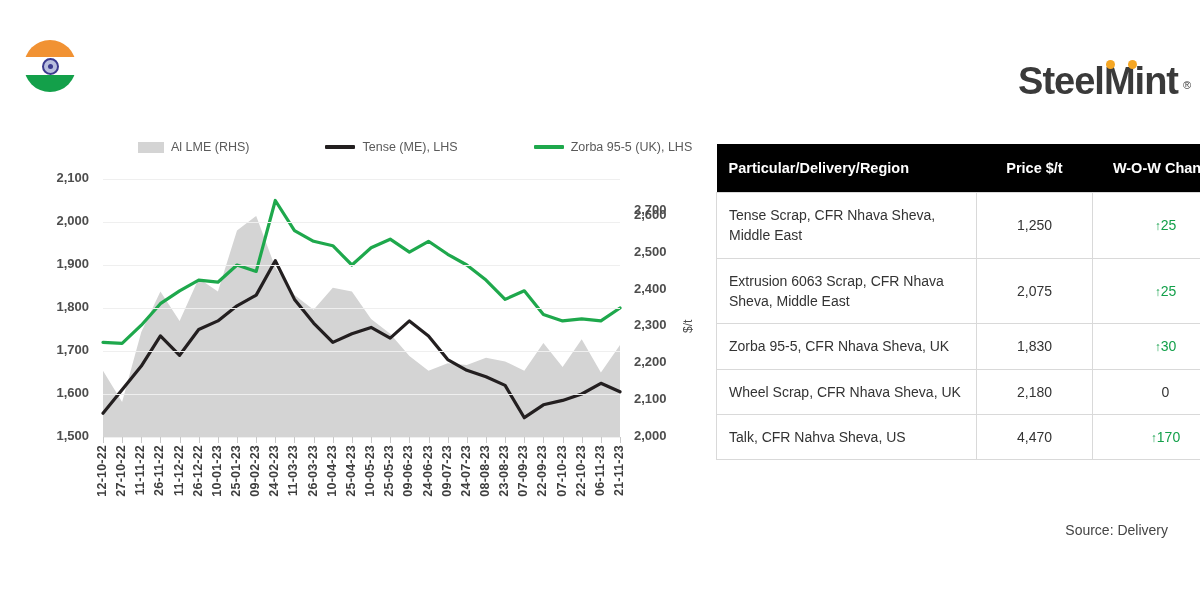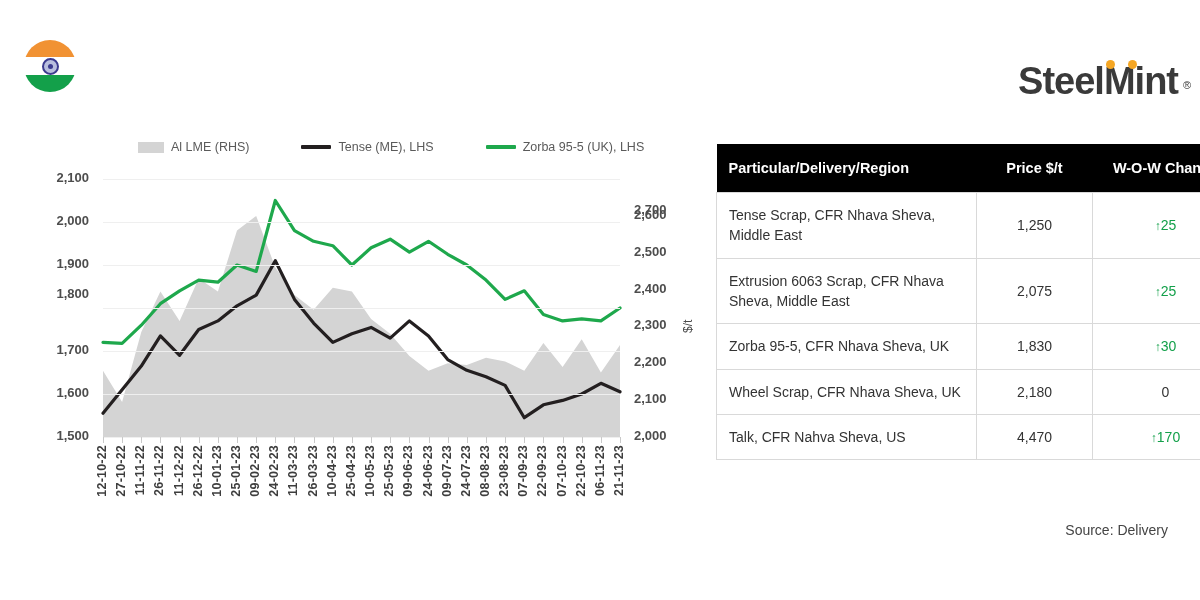--- a/index.html
+++ b/index.html
@@ -99,21 +99,21 @@
   
   .chart-area {
     position: absolute;
     left: 0; top: 118px;
     width: 700px; height: 420px;
   }
   .legend {
     position: absolute;
     left: 138px; top: 22px;
     display: flex;
-    gap: 52px;
+    gap: 76px;
     align-items: center;
     font-size: 12.5px;
     color: #5a5a5a;
   }
   .legend-item { display: flex; align-items: center; gap: 7px; white-space: nowrap; }
   .legend-swatch-area { width: 26px; height: 11px; background: #d4d4d4; }
   .legend-swatch-line { width: 30px; height: 3.5px; border-radius: 1px; }
   .legend-swatch-line.black { background: #231f20; }
   .legend-swatch-line.green { background: #1ea84c; }
   .axis-title-right {
@@ -269,21 +269,21 @@
         <path fill="none" stroke="#231f20" stroke-width="3.2" stroke-linejoin="round" stroke-linecap="round" d="M0.0 234.3 L19.1 210.7 L38.3 187.1 L57.4 156.9 L76.6 176.3 L95.7 150.5 L114.9 141.9 L134.0 126.8 L153.2 116.1 L172.3 81.7 L191.5 120.4 L210.6 144.1 L229.8 163.4 L248.9 154.8 L268.1 148.4 L287.2 159.1 L306.4 141.9 L325.5 156.9 L344.7 180.6 L363.8 191.3 L383.0 197.8 L402.1 206.4 L421.3 238.7 L440.4 225.8 L459.6 221.4 L478.7 215.0 L497.9 204.3 L517.0 212.8"></path>
         <path fill="none" stroke="#1ea84c" stroke-width="3.2" stroke-linejoin="round" stroke-linecap="round" d="M0.0 163.4 L19.1 164.3 L38.3 146.2 L57.4 124.7 L76.6 111.8 L95.7 101.1 L114.9 103.2 L134.0 86.0 L153.2 92.4 L172.3 21.5 L191.5 51.6 L210.6 62.3 L229.8 66.7 L248.9 86.0 L268.1 68.8 L287.2 60.2 L306.4 73.1 L325.5 62.3 L344.7 75.3 L363.8 86.0 L383.0 101.1 L402.1 120.4 L421.3 111.8 L440.4 135.4 L459.6 141.9 L478.7 139.8 L497.9 141.9 L517.0 129.0"></path>
       </svg>
   <div class="gridline" style="top: 258px;"></div>
       <div class="ytick-left" style="top: 249px;">1,500</div>
       <div class="gridline" style="top: 215px;"></div>
       <div class="ytick-left" style="top: 206px;">1,600</div>
       <div class="gridline" style="top: 172px;"></div>
       <div class="ytick-left" style="top: 163px;">1,700</div>
       <div class="gridline" style="top: 129px;"></div>
-      <div class="ytick-left" style="top: 107px;">1,800</div>
+      <div class="ytick-left" style="top: 120px;">1,800</div>
       <div class="gridline" style="top: 86px;"></div>
       <div class="ytick-left" style="top: 77px;">1,900</div>
       <div class="gridline" style="top: 43px;"></div>
       <div class="ytick-left" style="top: 34px;">2,000</div>
       <div class="gridline" style="top: 0px;"></div>
       <div class="ytick-left" style="top: -9px;">2,100</div>
       <div class="ytick-right" style="top: 249px;">2,000</div>
       <div class="ytick-right" style="top: 212.143px;">2,100</div>
       <div class="ytick-right" style="top: 175.286px;">2,200</div>
       <div class="ytick-right" style="top: 138.429px;">2,300</div>

